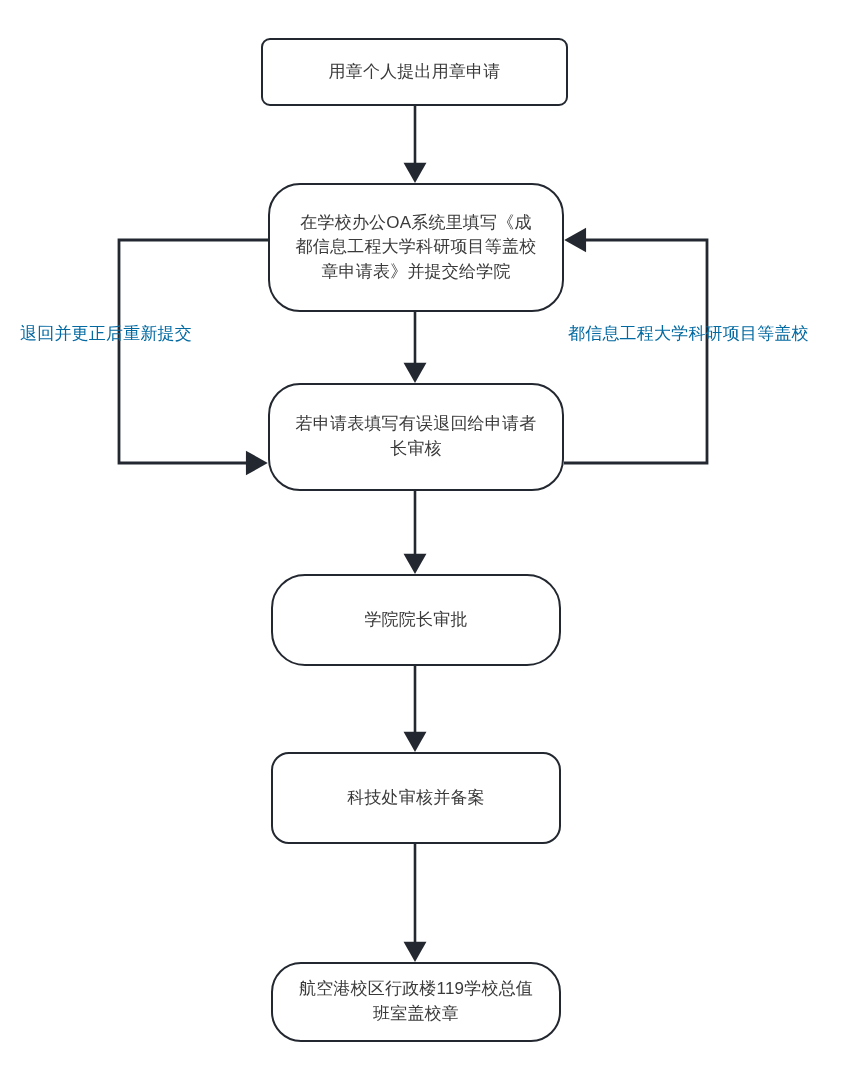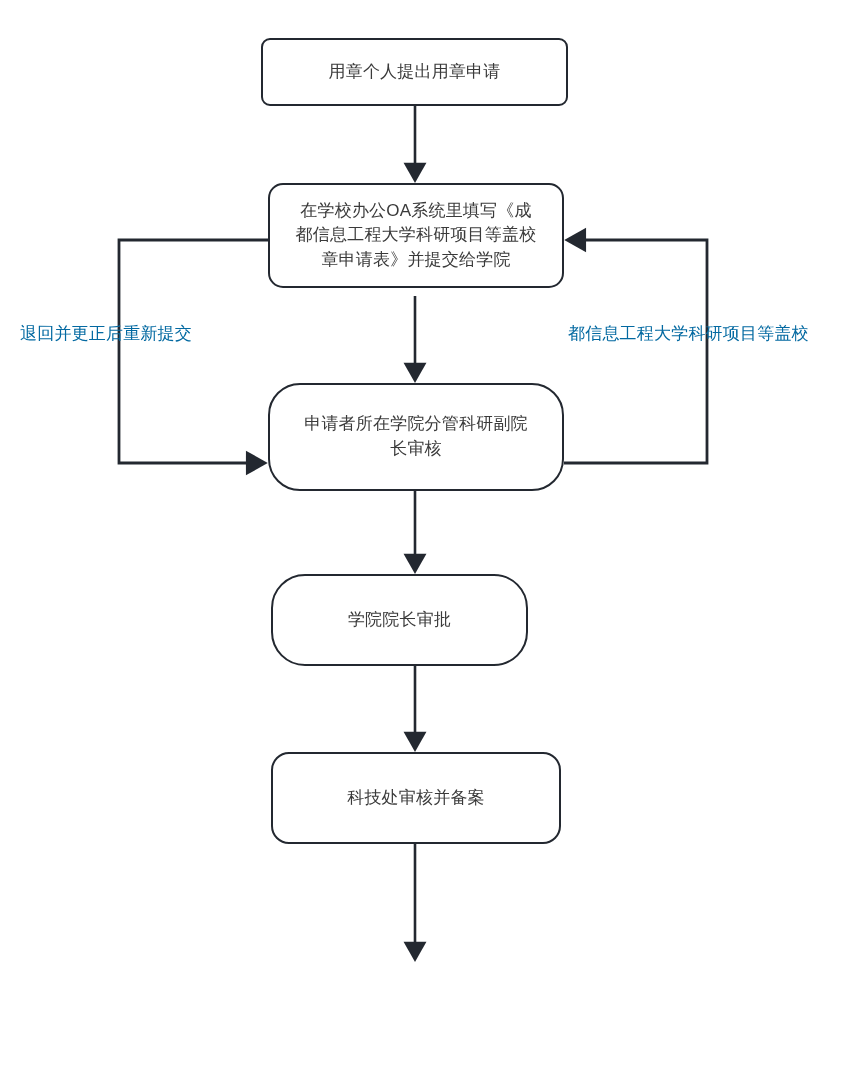--- a/index.html
+++ b/index.html
@@ -36,23 +36,23 @@
     background: #ffffff;
     border: 2px solid #232830;
     color: #3a3a3a;
     font-size: 17px;
     line-height: 1.45;
     letter-spacing: 0.2px;
     padding: 2px 22px;
     white-space: pre-line;
   }
   .node-n1 { left: 261px; top: 38px;  width: 307px; height: 68px;  border-radius: 9px; }
-  .node-n2 { left: 268px; top: 183px; width: 296px; height: 105px; border-radius: 15px; }
+  .node-n2 { left: 268px; top: 183px; width: 296px; height: 129px; border-radius: 32px; }
   .node-n3 { left: 268px; top: 383px; width: 296px; height: 108px; border-radius: 32px; }
-  .node-n4 { left: 271px; top: 574px; width: 257px; height: 92px;  border-radius: 34px; }
+  .node-n4 { left: 271px; top: 574px; width: 290px; height: 92px;  border-radius: 34px; }
   .node-n5 { left: 271px; top: 752px; width: 290px; height: 92px;  border-radius: 18px; }
   .node-n6 { left: 271px; top: 962px; width: 290px; height: 80px;  border-radius: 30px; }
 
   .edge-label {
     position: absolute;
     color: #0369a1;
     font-size: 17px;
     line-height: 1.3;
     letter-spacing: 0.2px;
     white-space: nowrap;
@@ -100,25 +100,27 @@
       <path d="M564,463 L707,463 L707,240 L576,240" stroke="#232830" stroke-width="2.8" fill="none" stroke-linejoin="miter" marker-end="url(#arrow-down)"></path>
     </g>
   </svg>
 
   <div class="node node-n1">用章个人提出用章申请</div>
 
   <div class="node node-n2">在学校办公OA系统里填写《成
 都信息工程大学科研项目等盖校
 章申请表》并提交给学院</div>
 
-  <div class="node node-n3">申请者所在学院分管科研副院
+  <div class="node node-n3">若申请表填写有误退回给申请者
 长审核</div>
 
   <div class="node node-n4">学院院长审批</div>
 
   <div class="node node-n5">科技处审核并备案</div>
 
+  <div class="node node-n6">航空港校区行政楼119学校总值
+班室盖校章</div>
 
   <div class="edge-label edge-label-left">退回并更正后重新提交</div>
 
   <div class="edge-label edge-label-right">都信息工程大学科研项目等盖校</div>
 
 </div>
 
 </body></html>

